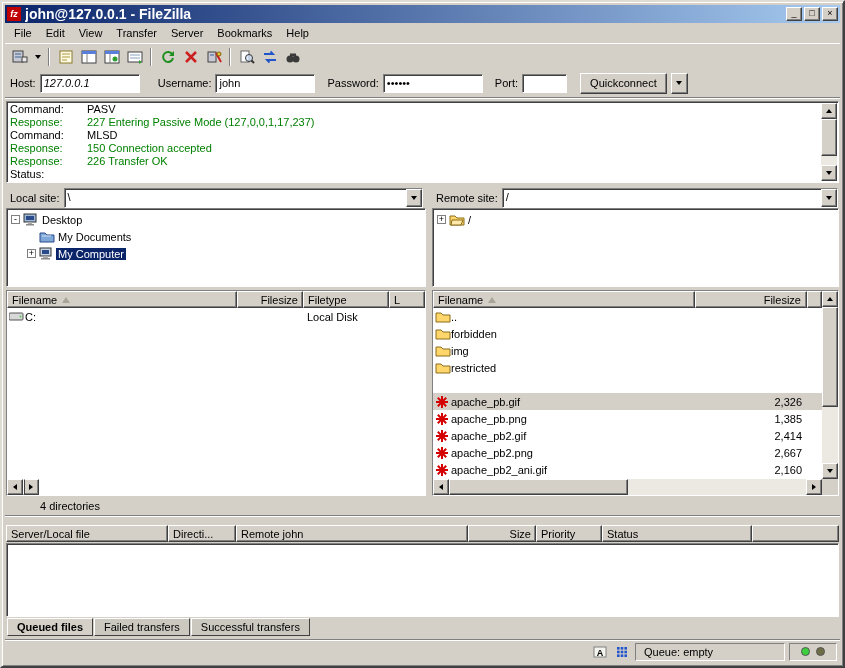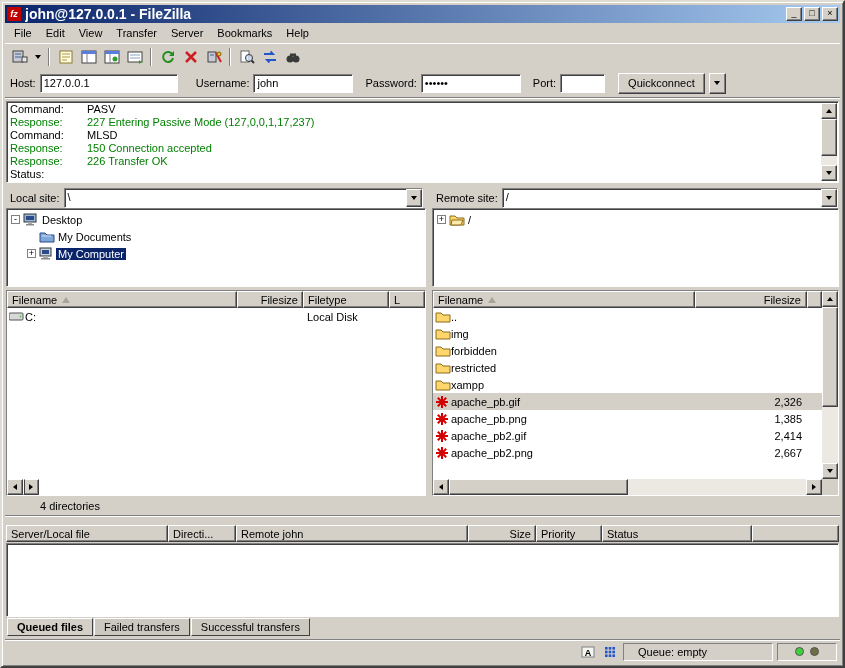--- a/index.html
+++ b/index.html
@@ -158,21 +158,21 @@
     border:1px solid; border-color:#ffffff #404040 #404040 #ffffff; margin-right:1px; }
   .tab.active{ background:#d4d0c8; font-weight:bold; }
 
   
   .statusbar{ height:24px; flex:0 0 24px; margin-top:2px; border-top:1px solid #808080;
     box-shadow: inset 0 1px 0 #ffffff; display:flex; align-items:center;
     justify-content:flex-end; gap:4px; padding:0 3px; font-size:11px; }
   .sb-icon{ width:18px; height:16px; display:flex; align-items:center; justify-content:center; }
   .sb-panel{ height:18px; background:#d4d0c8; border:1px solid;
     border-color:#808080 #ffffff #ffffff #808080; display:flex; align-items:center;
-    padding:0 14px; }
+    padding:0 8px; }
   .sb-queue{ width:150px; }
   .led{ width:9px; height:9px; border-radius:50%; margin:0 3px; border:1px solid #555; }
 </style>
 </head>
 <body>
 
 <div class="window">
 
   <div class="titlebar">
     <div class="title-icon">fz</div>
@@ -270,21 +270,21 @@
       <svg width="16" height="16">
           <circle cx="5" cy="10" r="3.5" fill="#3a3a3a"></circle>
           <circle cx="11" cy="10" r="3.5" fill="#3a3a3a"></circle>
           <path d="M5 6h6" stroke="#3a3a3a" stroke-width="3" fill="none"></path>
         </svg>
     </div>
   </div>
 
   <div class="quickconnect">
     <span>Host:</span>
-    <input class="qc-input sunken" style="width: 138px;" value="127.0.0.1">
+    <input class="qc-input sunken" style="width: 100px; font-style: italic;" value="127.0.0.1">
     <span style="margin-left:14px">Username:</span>
     <input class="qc-input sunken" style="width: 100px;" value="john">
     <span style="margin-left:8px">Password:</span>
     <input class="qc-input sunken" style="width: 100px;" value="••••••">
     <span style="margin-left:8px">Port:</span>
     <input class="qc-input sunken" style="width: 45px;" value="">
     <button class="qc-btn raised" style="margin-left:9px">Quickconnect</button>
     <div class="qc-drop raised">
       <span class="tri-down"></span>
     </div>
@@ -484,55 +484,47 @@
                 </span>
               <span class="fcell r-size"></span>
             </div>
             <div class="frow">
               <span class="fcell r-name">
                   <span class="ficon">
                     <svg width="16" height="13">
                       <path d="M1 3h5l2 2h7v7H1z" fill="#ffd66b" stroke="#8a6d1a"></path>
                     </svg>
                   </span>
-                  <span>img</span>
+                  <span>forbidden</span>
                 </span>
               <span class="fcell r-size"></span>
             </div>
             <div class="frow">
               <span class="fcell r-name">
                   <span class="ficon">
                     <svg width="16" height="13">
                       <path d="M1 3h5l2 2h7v7H1z" fill="#ffd66b" stroke="#8a6d1a"></path>
                     </svg>
                   </span>
-                  <span>forbidden</span>
+                  <span>img</span>
                 </span>
               <span class="fcell r-size"></span>
             </div>
             <div class="frow">
               <span class="fcell r-name">
                   <span class="ficon">
                     <svg width="16" height="13">
                       <path d="M1 3h5l2 2h7v7H1z" fill="#ffd66b" stroke="#8a6d1a"></path>
                     </svg>
                   </span>
                   <span>restricted</span>
                 </span>
               <span class="fcell r-size"></span>
             </div>
             <div class="frow">
-              <span class="fcell r-name">
-                  <span class="ficon">
-                    <svg width="16" height="13">
-                      <path d="M1 3h5l2 2h7v7H1z" fill="#ffd66b" stroke="#8a6d1a"></path>
-                    </svg>
-                  </span>
-                  <span>xampp</span>
-                </span>
               <span class="fcell r-size"></span>
             </div>
             <div class="frow selected">
               <span class="fcell r-name">
                   <span class="ficon">
                     <svg width="14" height="14" viewBox="0 0 14 14">
                       <g stroke="#d40000" stroke-width="2" fill="none">
                         <path d="M7 1v12M1 7h12M2.8 2.8l8.4 8.4M11.2 2.8l-8.4 8.4"></path>
                       </g>
                     </svg>
@@ -572,20 +564,33 @@
                   <span class="ficon">
                     <svg width="14" height="14" viewBox="0 0 14 14">
                       <g stroke="#d40000" stroke-width="2" fill="none">
                         <path d="M7 1v12M1 7h12M2.8 2.8l8.4 8.4M11.2 2.8l-8.4 8.4"></path>
                       </g>
                     </svg>
                   </span>
                   <span>apache_pb2.png</span>
                 </span>
               <span class="fcell r-size">2,667</span>
+            </div>
+            <div class="frow">
+              <span class="fcell r-name">
+                  <span class="ficon">
+                    <svg width="14" height="14" viewBox="0 0 14 14">
+                      <g stroke="#d40000" stroke-width="2" fill="none">
+                        <path d="M7 1v12M1 7h12M2.8 2.8l8.4 8.4M11.2 2.8l-8.4 8.4"></path>
+                      </g>
+                    </svg>
+                  </span>
+                  <span>apache_pb2_ani.gif</span>
+                </span>
+              <span class="fcell r-size">2,160</span>
             </div>
           </div>
         </div>
         <div class="vscroll">
           <div class="scroll-btn raised">
               <span class="tri-up-s"></span>
             </div>
           <div class="track">
               <div class="vthumb raised" style="top:0;height:64%"></div>
             </div>

